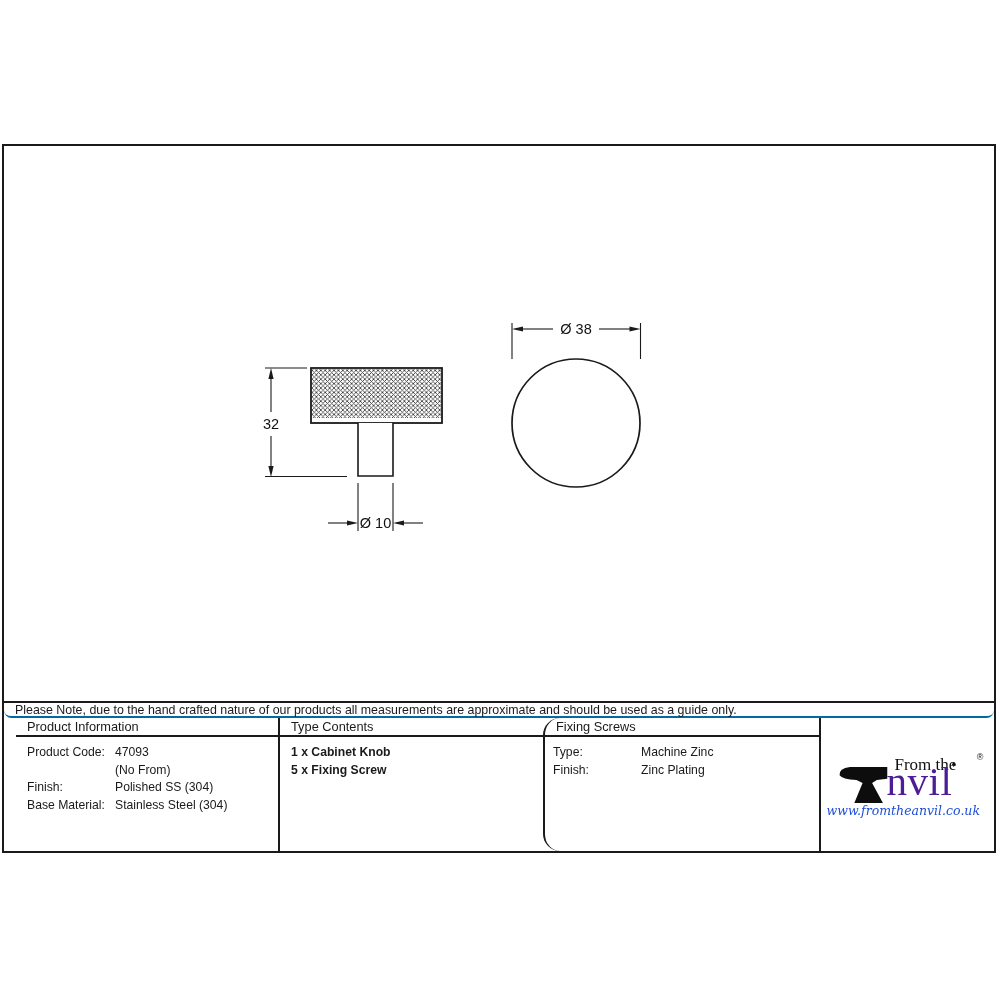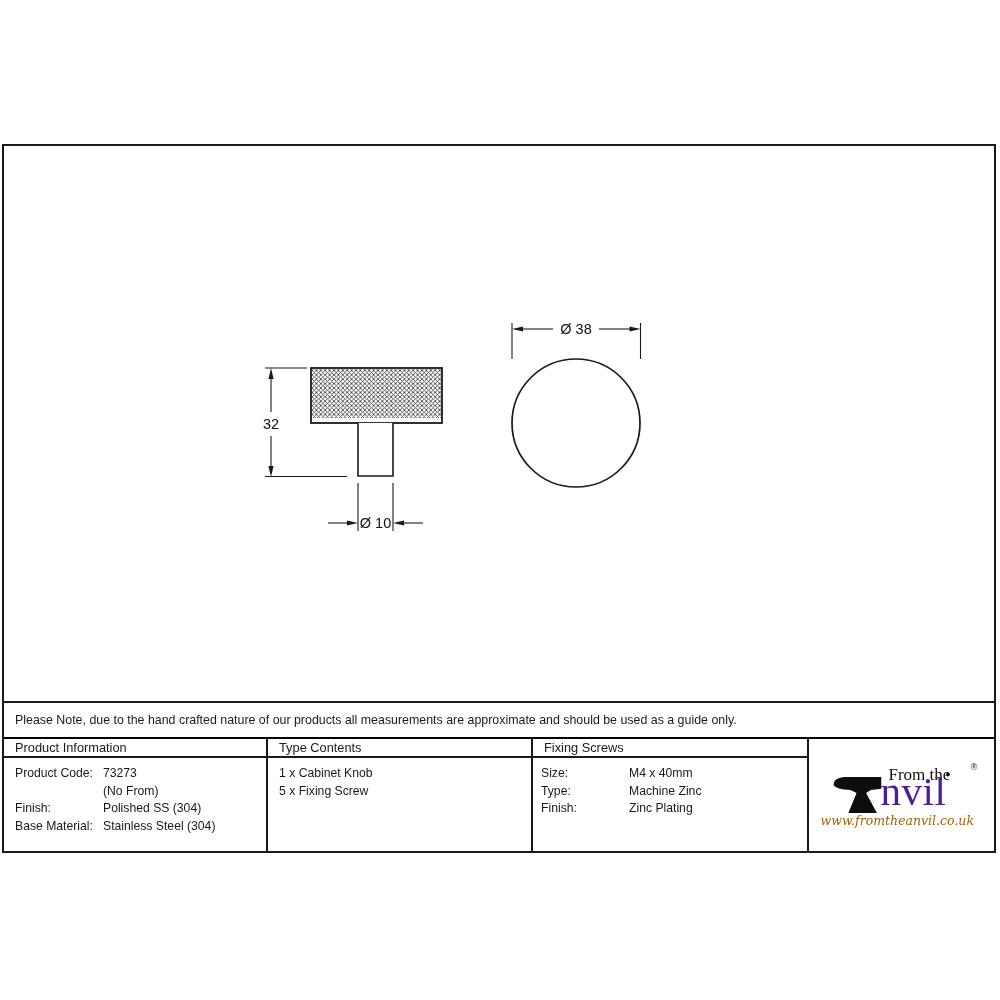--- a/index.html
+++ b/index.html
@@ -22,55 +22,56 @@
     background: #ffffff;
   }
   .drawing-area {
     position: relative;
     height: 557px;
     border-bottom: 2px solid #1a1a1a;
     overflow: hidden;
   }
   .drawing-area svg { display: block; }
   .note-bar {
-    height: 36px;
-    border-bottom: 2px solid #000000;
+    height: 15px;
+    border-bottom: 2px solid #0369a1;
     display: flex;
     align-items: center;
     padding-left: 11px;
     font-size: 12.4px;
+    border-radius: 10px;
   }
   .table-row {
     flex: 1;
     display: flex;
     min-height: 0;
   }
   .col { position: relative; }
   .col + .col { border-left: 2px solid #1a1a1a; }
-  .col-product { width: 262px; }
+  .col-product { width: 262px; margin-left: 12px; }
   .col-pack    { width: 265px; }
-  .col-screws  { width: 276px; }
+  .col-screws  { width: 276px; border-radius: 17px; }
   .col-logo    { flex: 1; display: flex; align-items: center; justify-content: center; }
   .cell-header {
     height: 19px;
     border-bottom: 2px solid #1a1a1a;
     line-height: 17px;
     padding-left: 11px;
     font-size: 12.8px;
   }
   .cell-body {
     padding: 7px 20px 0 11px;
     font-size: 12.2px;
     line-height: 17.6px;
   }
   .col-screws .cell-body { padding-left: 8px; }
   .kv { display: flex; }
   .kv .k { width: 88px; flex: none; white-space: nowrap; }
   .kv .v { white-space: nowrap; }
-  .pack-item { white-space: nowrap; }
+  .pack-item { white-space: nowrap; font-weight: bold; }
   
   .logo { position: relative; width: 146px; height: 66px; margin-top: 2px; }
   .anvil-icon { position: absolute; left: 2px; top: 8px; width: 52px; height: 44px; }
   .logo-tagline {
     position: absolute; left: 60px; top: 2px;
     font-family: Liberation Serif, serif;
     font-size: 17px; color: #111; white-space: nowrap;
   }
   .logo-diamond { position: absolute; left: 117px; top: 6px; font-size: 9px; color: #111; }
   .logo-brand {
@@ -78,21 +79,21 @@
     font-family: "Liberation Serif", serif;
     font-size: 41px; line-height: 44px; color: #4c1d95;
     letter-spacing: 0.5px; white-space: nowrap;
   }
   .logo-reg { position: absolute; right: -3px; top: -1px; font-size: 9px; color: #111; }
   .logo-url {
     position: absolute; left: -8px; top: 50px; width: 132px;
     text-align: center;
     font-family: "DejaVu Serif", serif;
     font-style: italic;
-    font-size: 12.5px; color: #a16207; white-space: nowrap;
+    font-size: 12.5px; color: #1d4ed8; white-space: nowrap;
   }
 </style>
 </head>
 <body>
 
 <div class="page">
   <div class="frame">
 
     <div class="drawing-area">
       <svg width="990" height="555" viewBox="0 0 990 555">
@@ -146,21 +147,21 @@
       <span>Please Note, due to the hand crafted nature of our products all measurements are approximate and should be used as a guide only.</span>
     </div>
 
     <div class="table-row">
 
       <div class="col col-product">
         <div class="cell-header">Product Information</div>
         <div class="cell-body">
           <div class="kv">
             <span class="k">Product Code:</span>
-            <span class="v">73273</span>
+            <span class="v">47093</span>
           </div>
           <div class="kv">
             <span class="k"></span>
             <span class="v">(No From)</span>
           </div>
           <div class="kv">
             <span class="k">Finish:</span>
             <span class="v">Polished SS (304)</span>
           </div>
           <div class="kv">
@@ -174,24 +175,20 @@
         <div class="cell-header">Type Contents</div>
         <div class="cell-body">
           <div class="pack-item">1 x Cabinet Knob</div>
           <div class="pack-item">5 x Fixing Screw</div>
         </div>
       </div>
 
       <div class="col col-screws">
         <div class="cell-header">Fixing Screws</div>
         <div class="cell-body">
-          <div class="kv">
-            <span class="k">Size:</span>
-            <span class="v">M4 x 40mm</span>
-          </div>
           <div class="kv">
             <span class="k">Type:</span>
             <span class="v">Machine Zinc</span>
           </div>
           <div class="kv">
             <span class="k">Finish:</span>
             <span class="v">Zinc Plating</span>
           </div>
         </div>
       </div>

